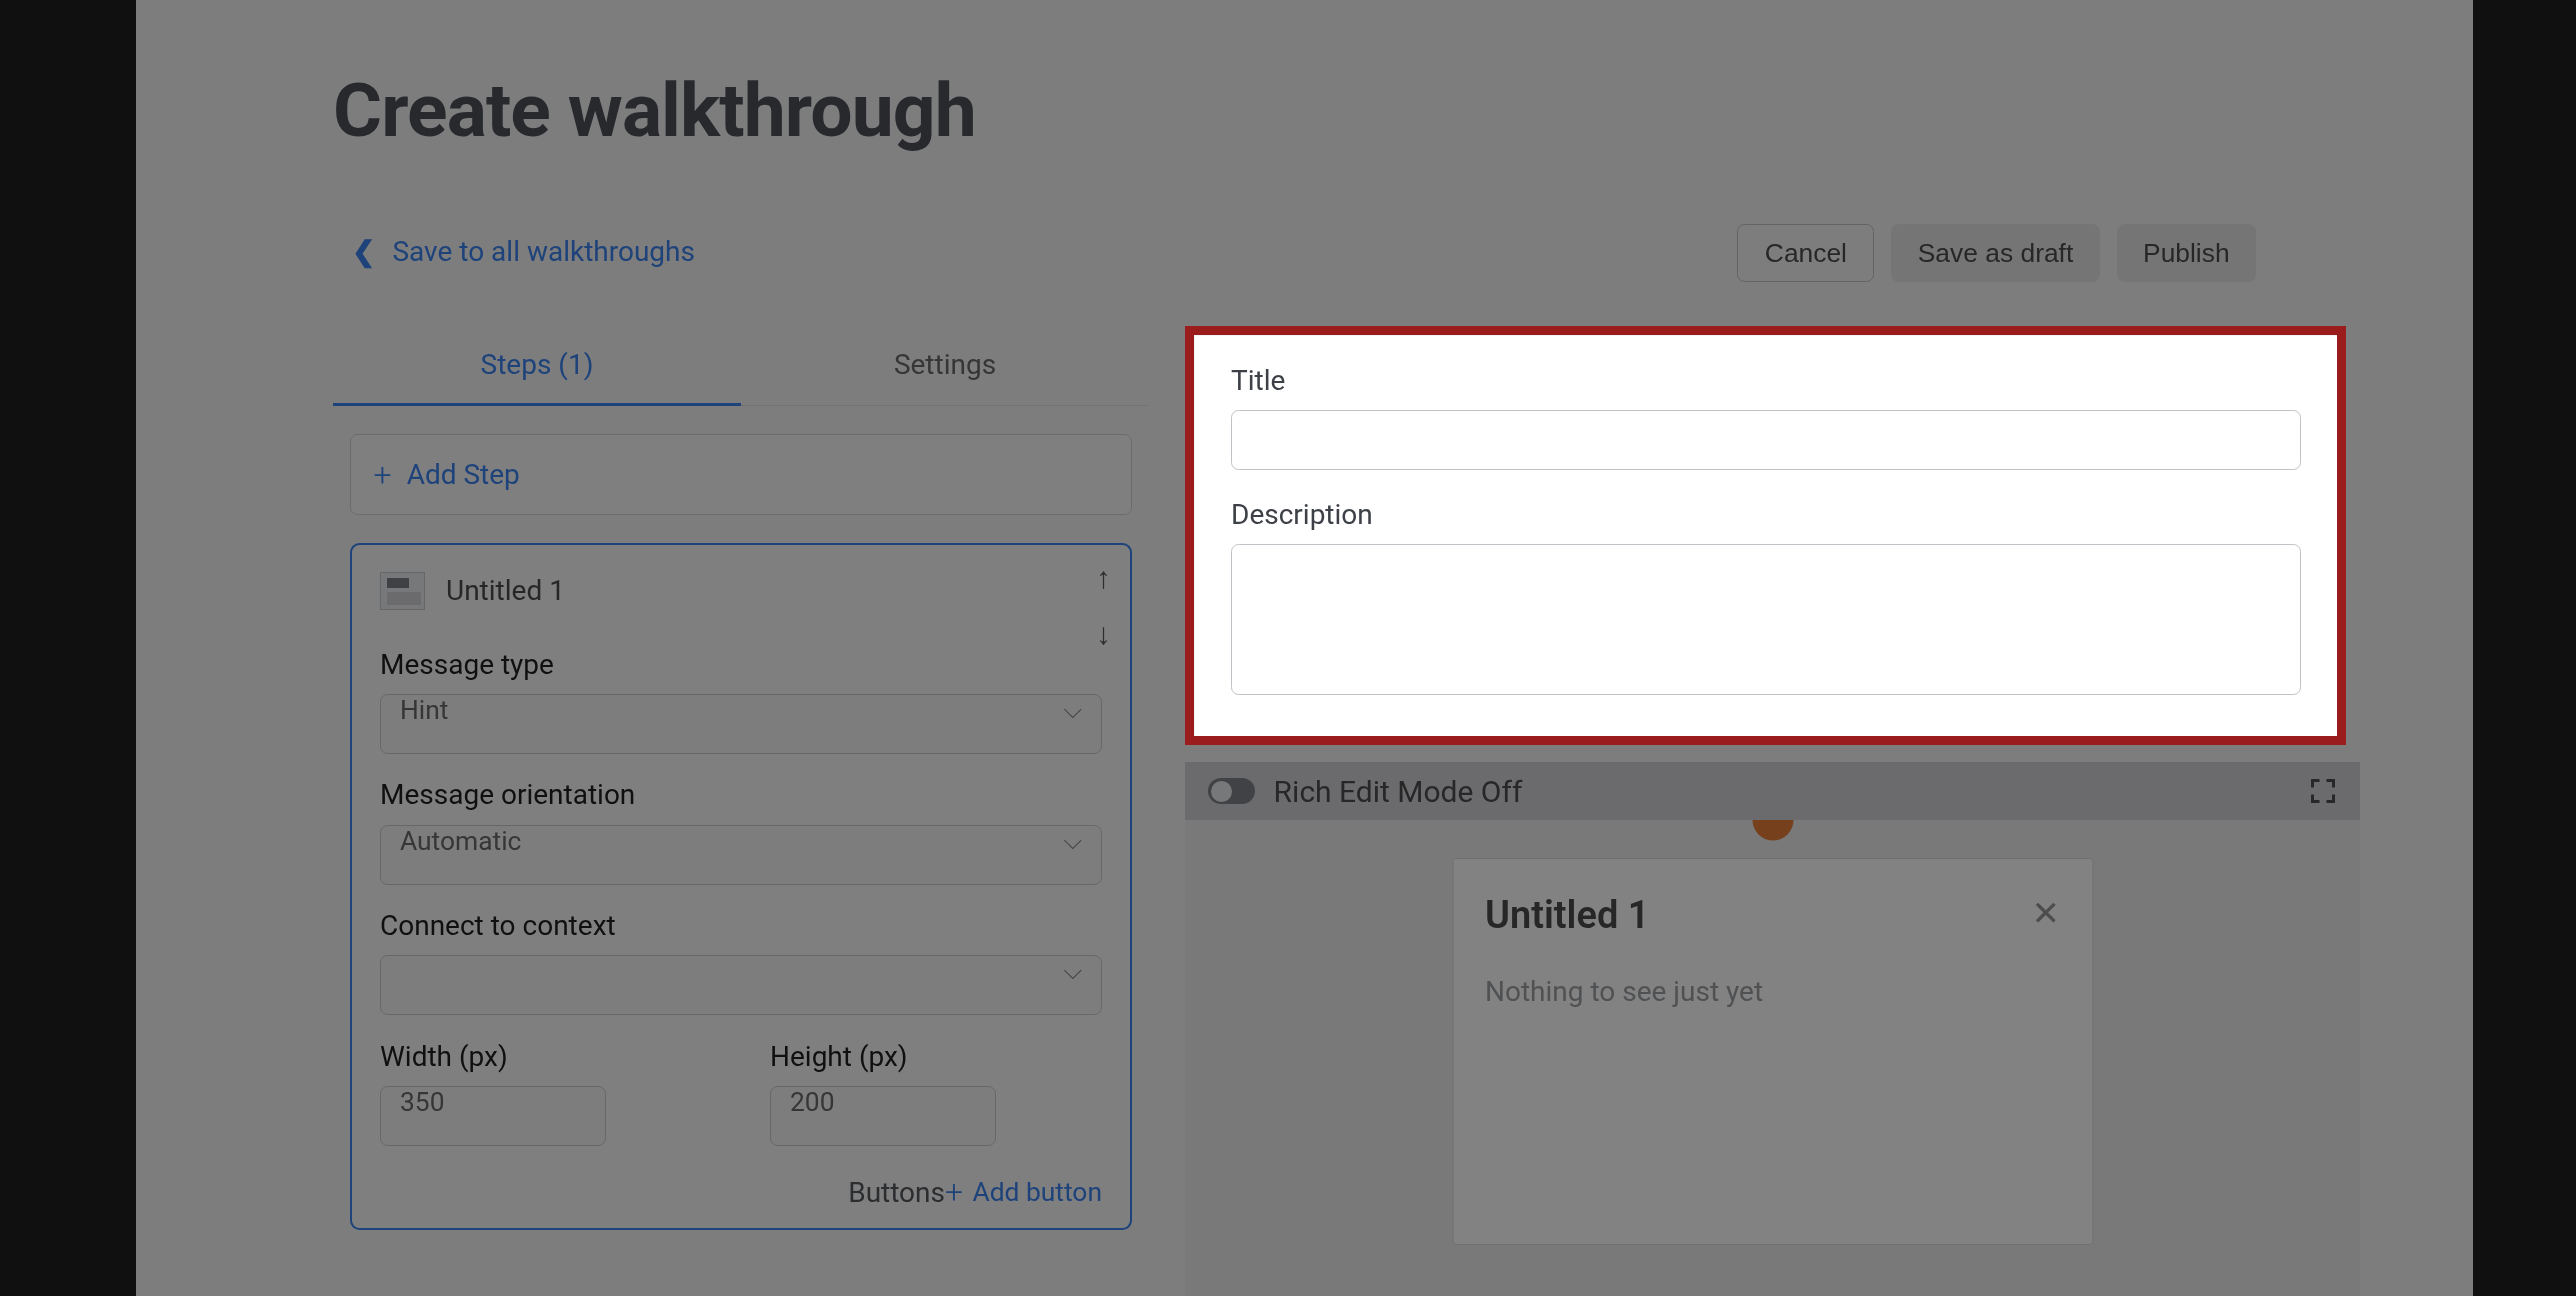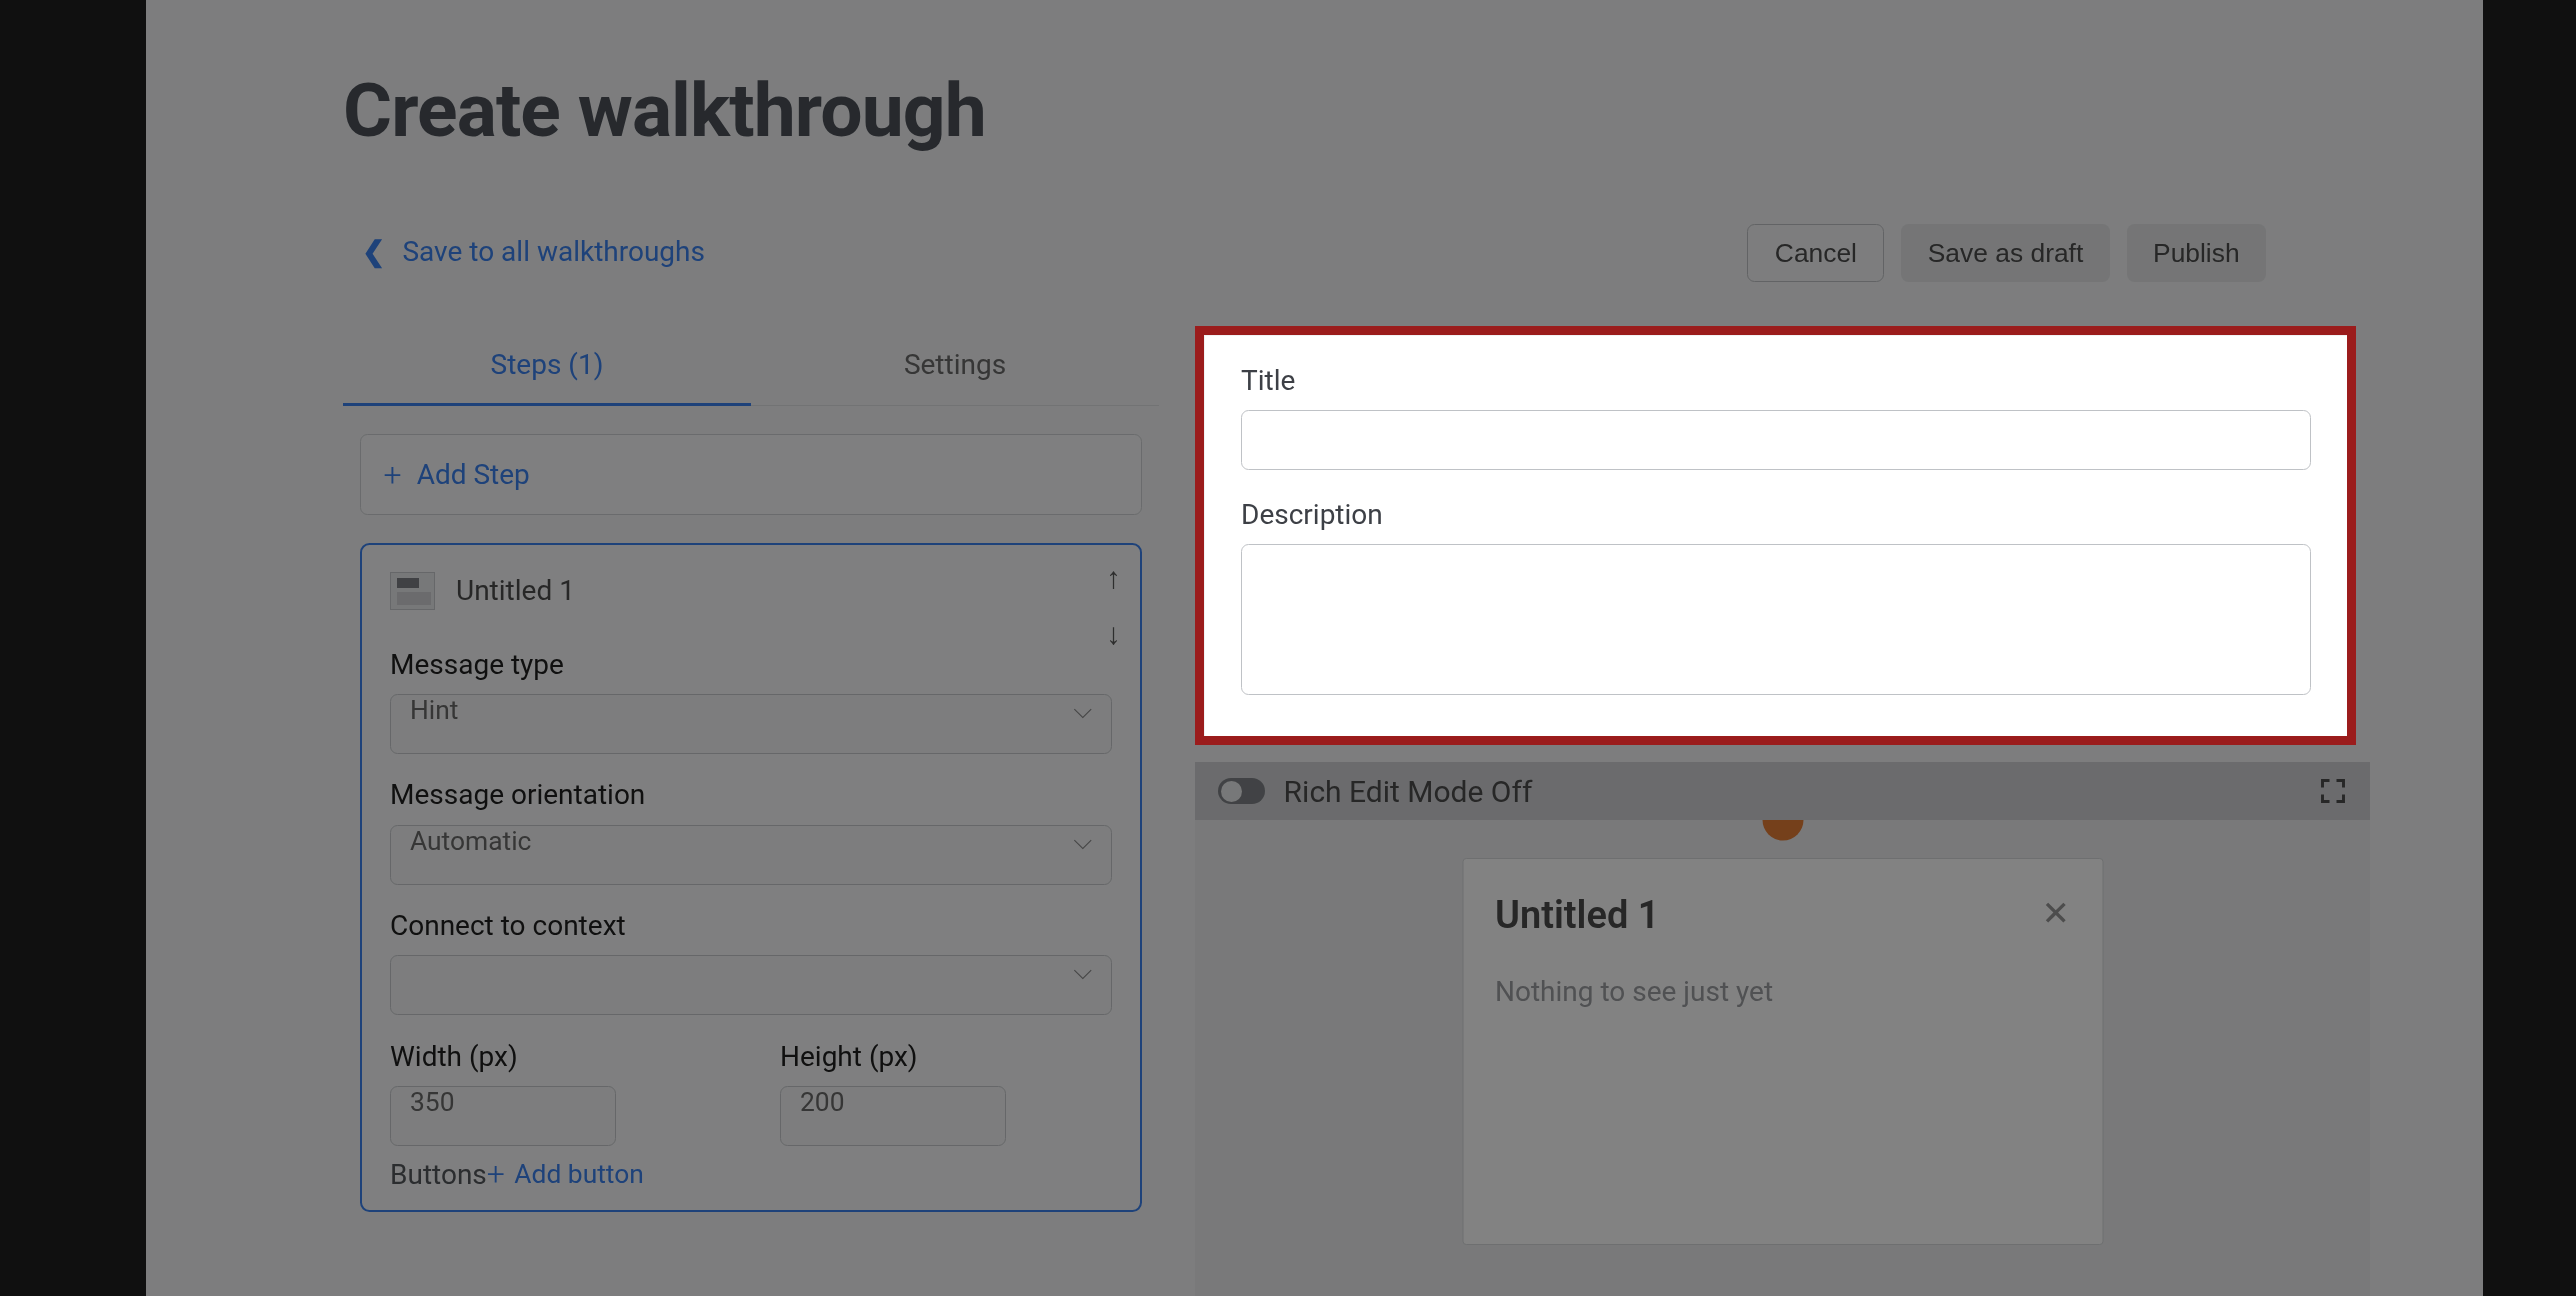--- a/index.html
+++ b/index.html
@@ -11,21 +11,21 @@
   }
   .stage {
     position: relative;
     width: 2576px;
     height: 1296px;
     transform-origin: top left;
     background: #000;
   }
   .viewport {
     position: absolute;
-    left: 146px;
+    left: 136px;
     top: 0;
     width: 2337px;
     height: 1296px;
     background: #f1f2f3;
   }
   .dim-hole {
     position: absolute;
     background: #fff;
     box-shadow: 0 0 0 9428px rgba(30,30,30,0.55);
     border: 9.4px solid #9b1c1c;
@@ -190,23 +190,23 @@
   .select .chev-d { color: #777; font-size: 24.5px; }
   .row2 {
     display: flex;
     gap: 58px;
   }
   .row2 > div { flex: 1; }
   .text-input.small { width: 226px; }
 
   .buttons-row {
     display: flex;
-    justify-content: flex-start;
-    align-items: center;
-    margin-top: 12px;
+    justify-content: flex-end;
+    align-items: center;
+    margin-top: 30px;
   }
   .buttons-row .lab { font-size: 28px; color: #3d4046; }
   .add-btn-link {
     color: #1f6feb;
     font-size: 26.4px;
     display: flex;
     align-items: center;
     gap: 9.4px;
     cursor: pointer;
   }

